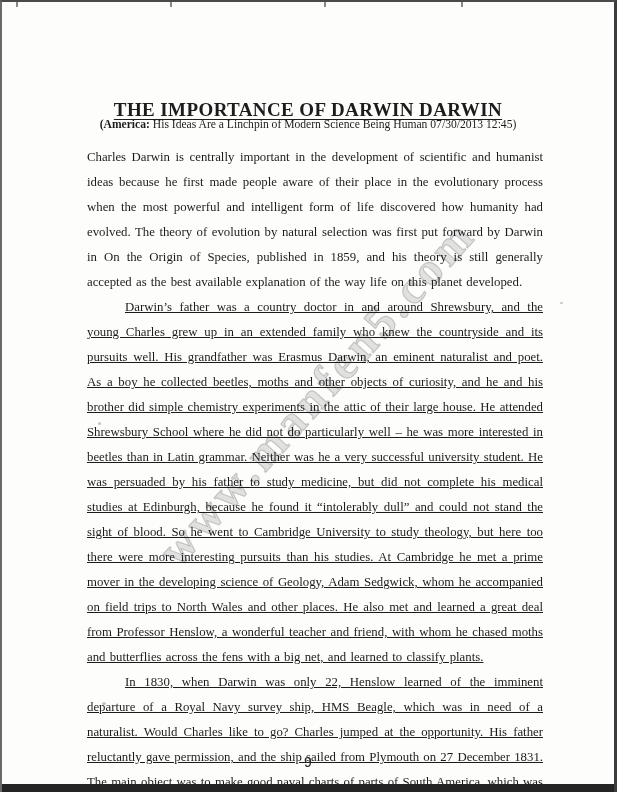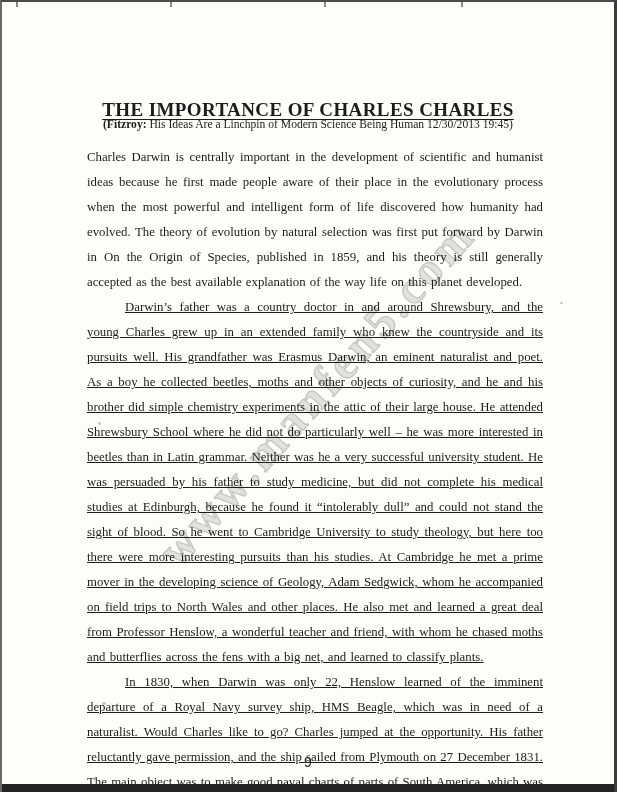--- a/index.html
+++ b/index.html
@@ -98,24 +98,24 @@
 
 <div class="page">
 
   <span class="tick" style="left:14px"></span>
   <span class="tick" style="left:168px"></span>
   <span class="tick" style="left:322px"></span>
   <span class="tick" style="left:459px"></span>
 
   <div class="watermark">www.manfen5.com</div>
 
-  <h1 class="doc-title">THE IMPORTANCE OF CHARLES CHARLES</h1>
+  <h1 class="doc-title">THE IMPORTANCE OF DARWIN DARWIN</h1>
 
   <div class="source-line">
-    <span class="src-label">(Fitzroy:</span><span> His Ideas Are a Linchpin of Modern Science Being Human 12/30/2013 19:45)</span>
+    <span class="src-label">(America:</span><span> His Ideas Are a Linchpin of Modern Science Being Human 07/30/2013 12:45)</span>
   </div>
 
   <div class="body-text">
     <p>Charles Darwin is centrally important in the development of scientific and humanist ideas because he first made people aware of their place in the evolutionary process when the most powerful and intelligent form of life discovered how humanity had evolved. The theory of evolution by natural selection was first put forward by Darwin in On the Origin of Species, published in 1859, and his theory is still generally accepted as the best available explanation of the way life on this planet developed.</p>
     <p class="indented">Darwin’s father was a country doctor in and around Shrewsbury, and the young Charles grew up in an extended family who knew the countryside and its pursuits well. His grandfather was Erasmus Darwin, an eminent naturalist and poet. As a boy he collected beetles, moths and other objects of curiosity, and he and his brother did simple chemistry experiments in the attic of their large house. He attended Shrewsbury School where he did not do particularly well – he was more interested in beetles than in Latin grammar. Neither was he a very successful university student. He was persuaded by his father to study medicine, but did not complete his medical studies at Edinburgh, because he found it “intolerably dull” and could not stand the sight of blood. So he went to Cambridge University to study theology, but here too there were more interesting pursuits than his studies. At Cambridge he met a prime mover in the developing science of Geology, Adam Sedgwick, whom he accompanied on field trips to North Wales and other places. He also met and learned a great deal from Professor Henslow, a wonderful teacher and friend, with whom he chased moths and butterflies across the fens with a big net, and learned to classify plants.</p>
     <p class="indented">In 1830, when Darwin was only 22, Henslow learned of the imminent departure of a Royal Navy survey ship, HMS Beagle, which was in need of a naturalist.  Would Charles like to go? Charles jumped at the opportunity. His father reluctantly gave permission, and the ship sailed from Plymouth on 27 December 1831. The main object was to make good naval charts of parts of South America, which was the speciality of Captain Fitzroy, who was also rather fundamentalist in his religious views. It was while they were surveying the Galapagos Islands that Darwin made many observations which eventually led to his theory of evolution by natural selection, although he barely grasped the significance at the time. “The natural history of these islands is eminently curious,” he wrote in his journal. And so it was: the ten rocky islands were home to many plants and animals that were like those of neighbouring South America, but with distinct differences. Half the species of</p>
   </div>
 
   <span class="speck" style="left:96px; top:420px; width:3px; height:3px;"></span>
   <span class="speck" style="left:558px; top:300px; width:3px; height:2px;"></span>

